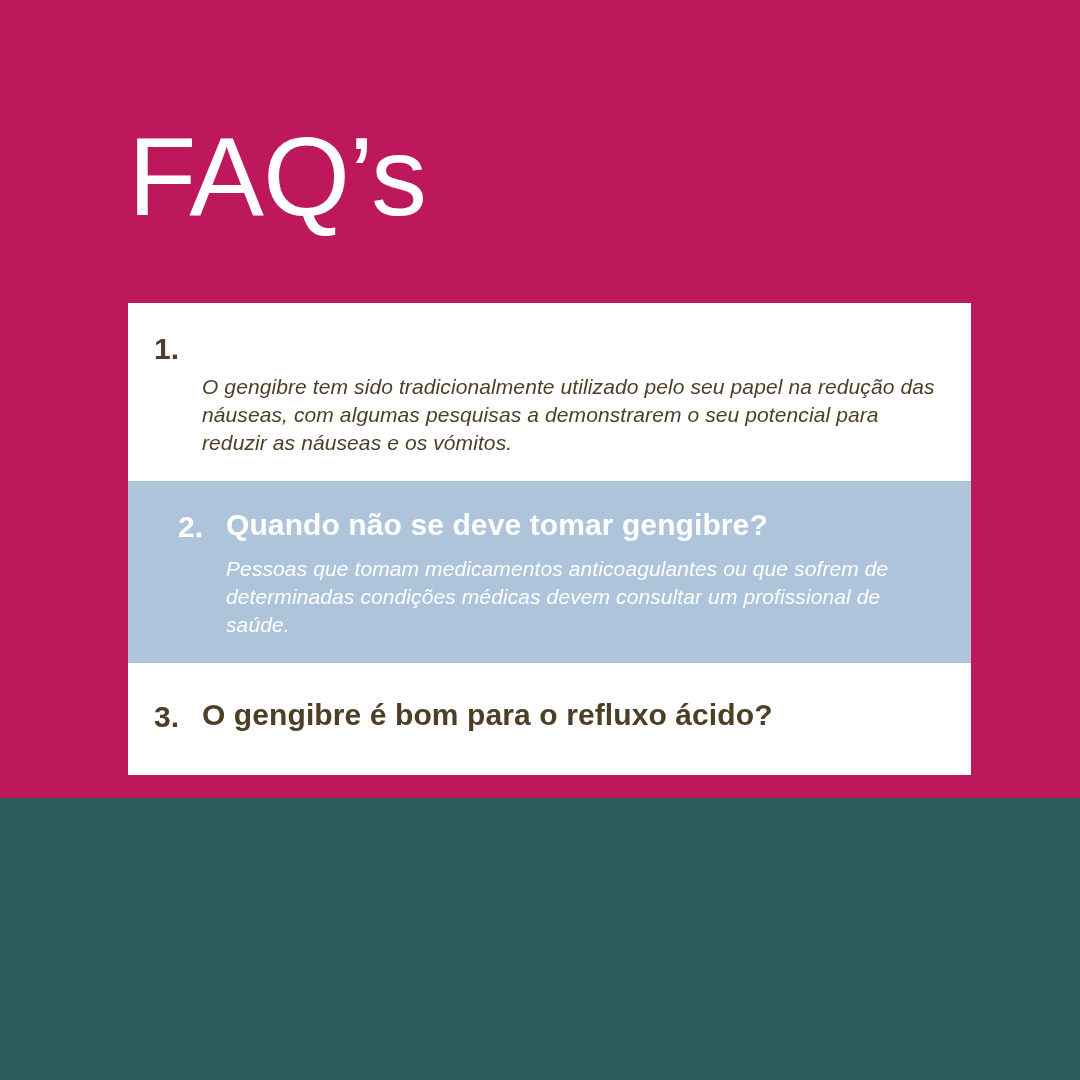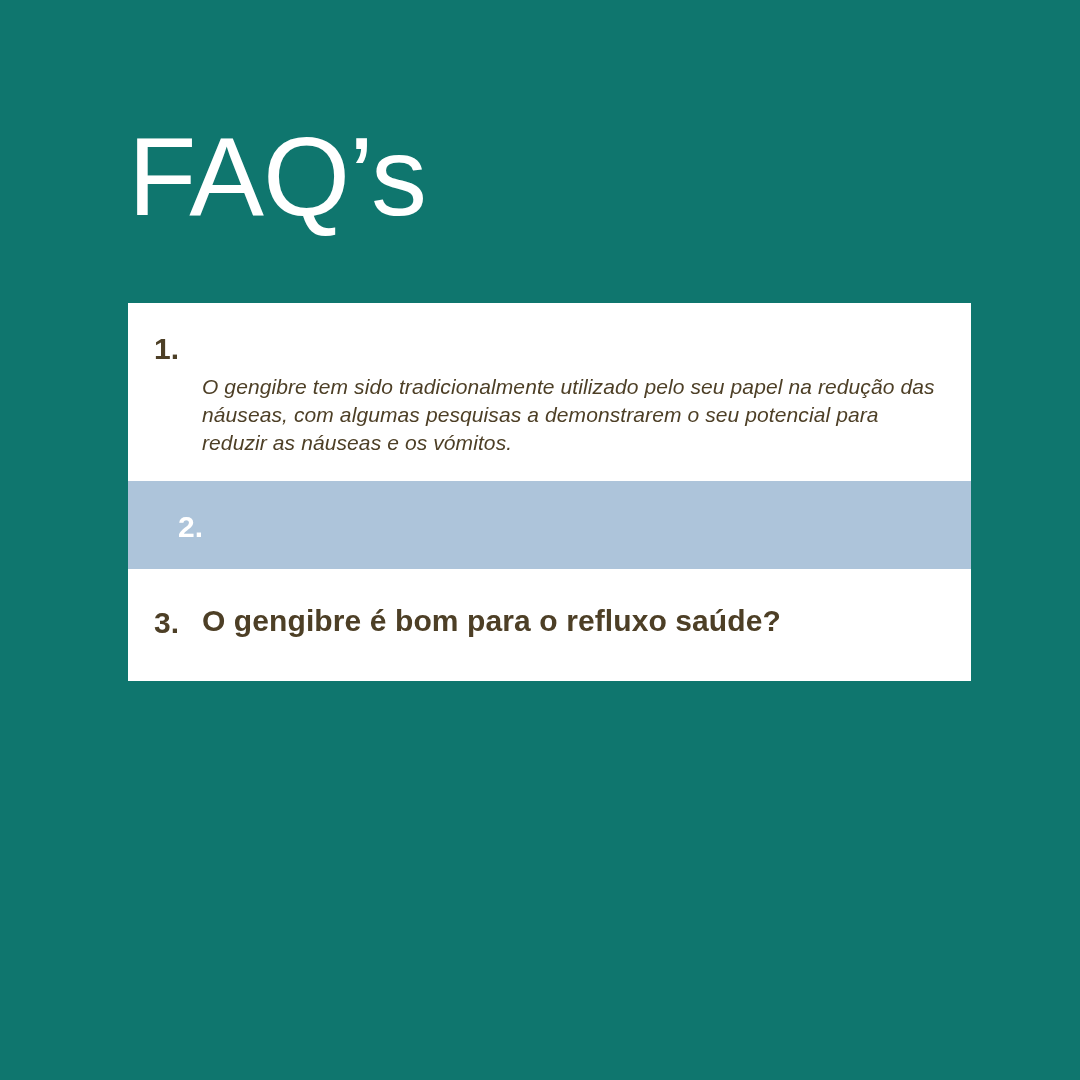--- a/index.html
+++ b/index.html
@@ -9,22 +9,22 @@
   body {
     width: 1080px;
     height: 1080px;
     background: #2c5c5e;
     font-family: "Liberation Sans", sans-serif;
     overflow: hidden;
   }
   .canvas {
     position: relative;
     width: 1080px;
-    height: 1080px;
-    background: #0f766e;
+    height: 798px;
+    background: #be185d;
   }
   .title {
     position: absolute;
     left: 128px;
     top: 118px;
     font-size: 112px;
     line-height: 1.05;
     font-weight: 400;
     color: #ffffff;
     letter-spacing: -1px;
@@ -96,24 +96,26 @@
     <div class="faq-item item1">
       <div class="q-row">
         <div class="q-num">1.</div>
       </div>
       <div class="answer">O gengibre tem sido tradicionalmente utilizado pelo seu papel na redução das náuseas, com algumas pesquisas a demonstrarem o seu potencial para reduzir as náuseas e os vómitos.</div>
     </div>
 
     <div class="faq-item item2 highlight">
       <div class="q-row">
         <div class="q-num">2.</div>
+        <div class="q-text">Quando não se deve tomar gengibre?</div>
       </div>
+      <div class="answer">Pessoas que tomam medicamentos anticoagulantes ou que sofrem de determinadas condições médicas devem consultar um profissional de saúde.</div>
     </div>
 
     <div class="faq-item item3">
       <div class="q-row">
         <div class="q-num">3.</div>
-        <div class="q-text">O gengibre é bom para o refluxo saúde?</div>
+        <div class="q-text">O gengibre é bom para o refluxo ácido?</div>
       </div>
     </div>
 
   </div>
 </div>
 
 </body></html>

